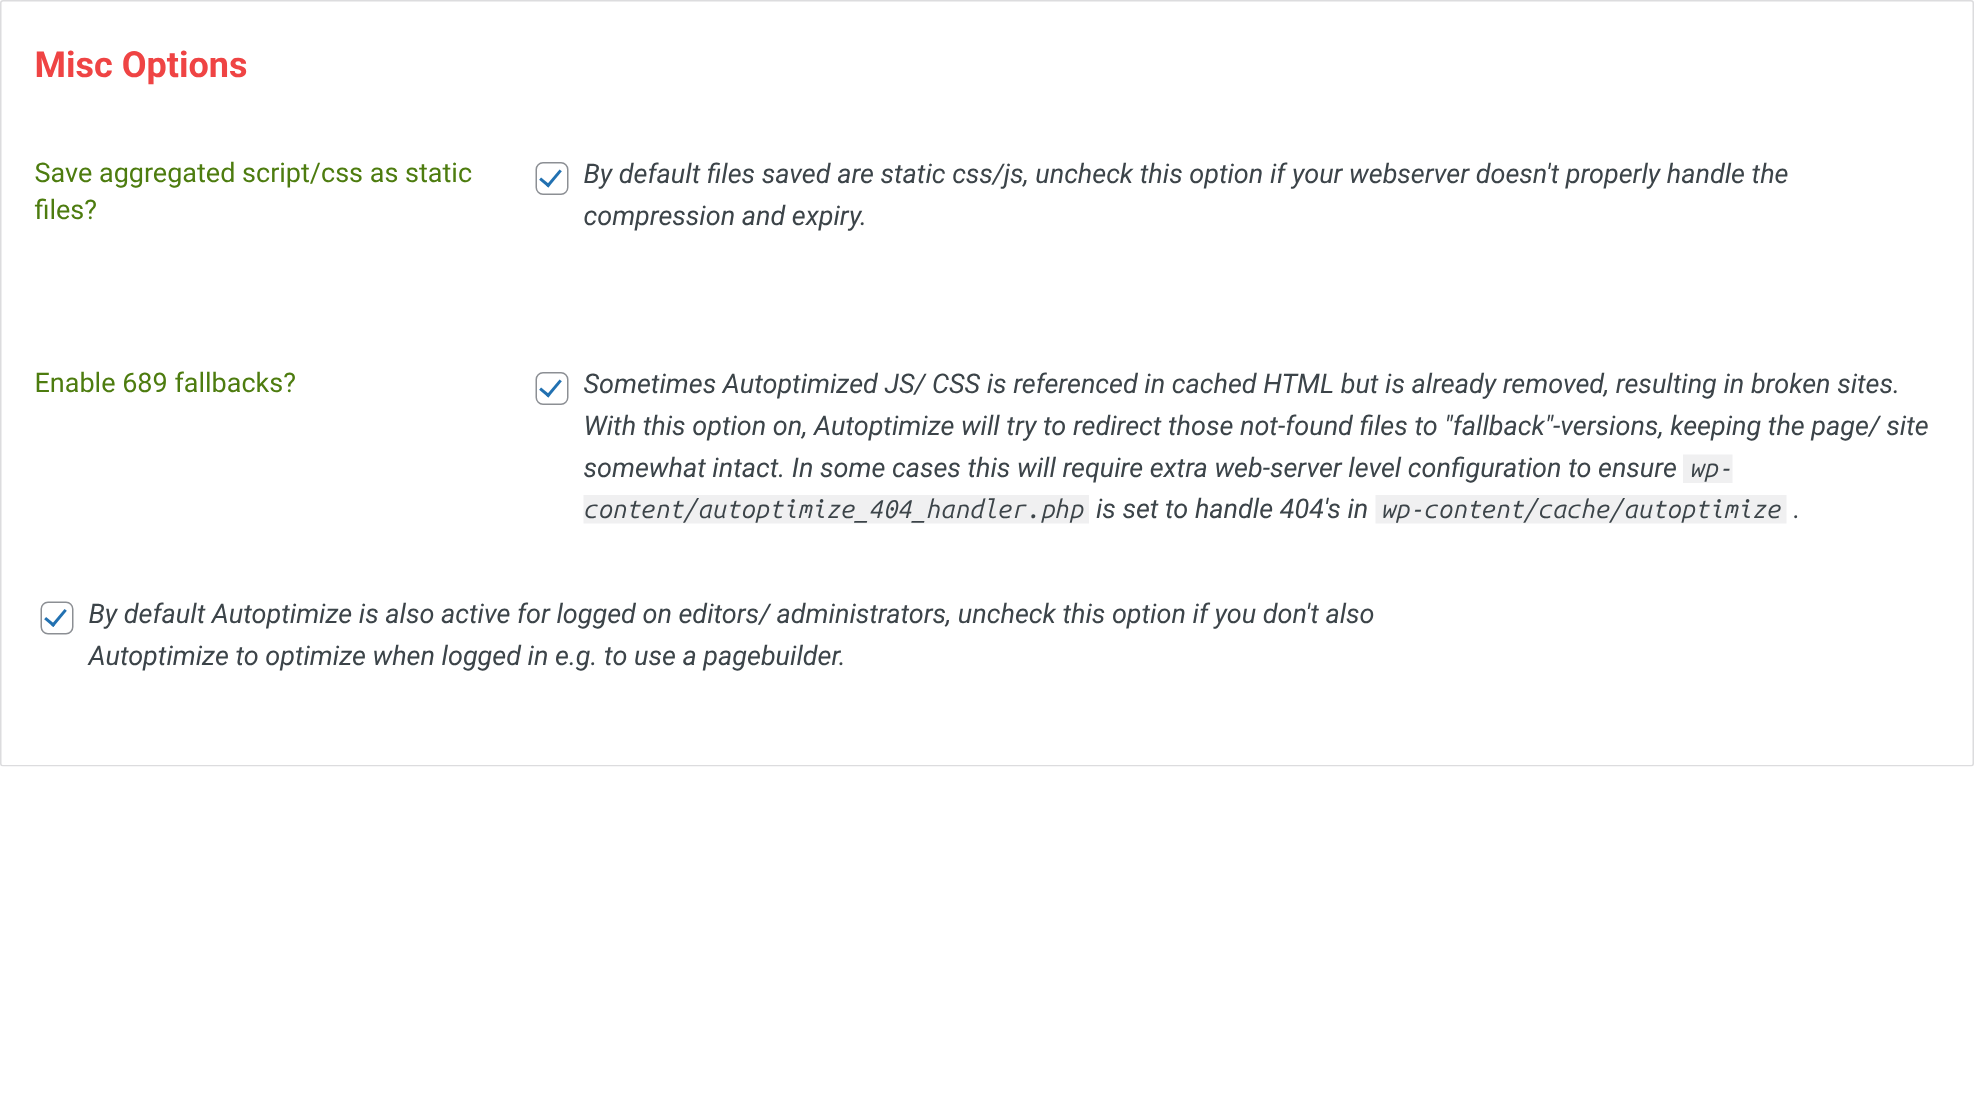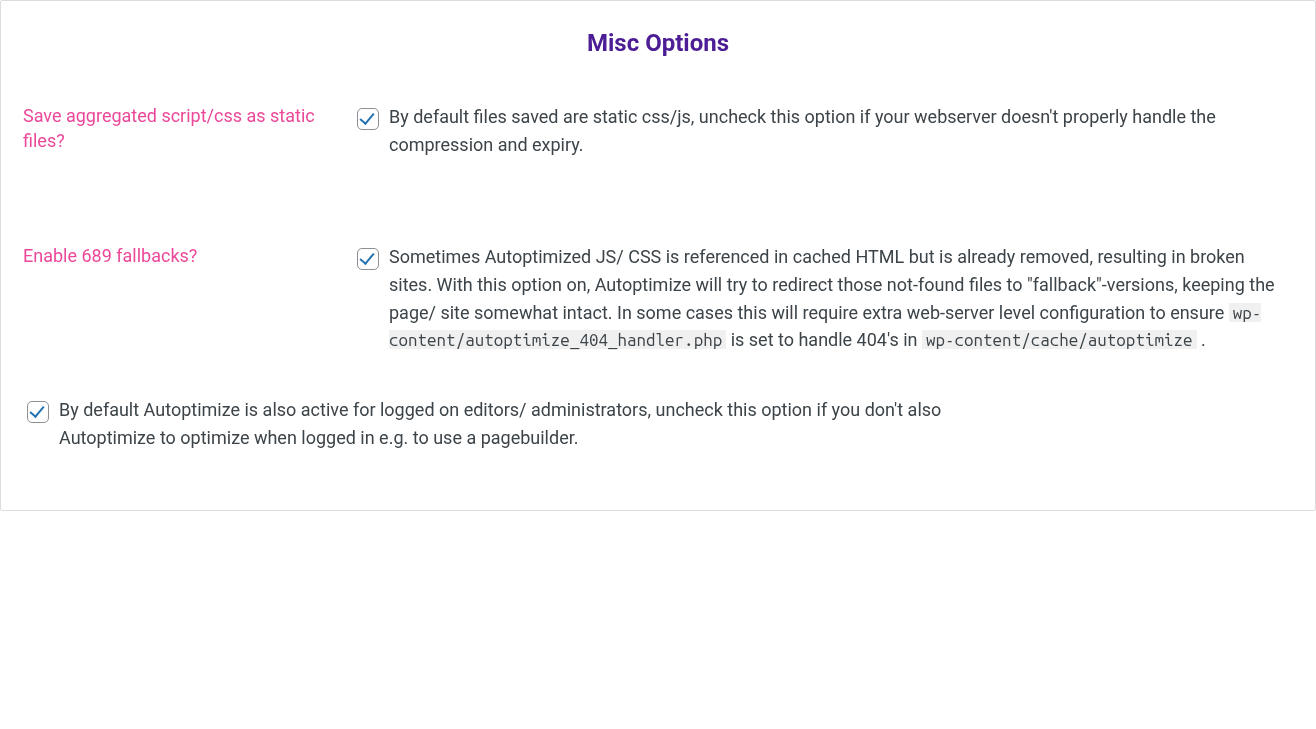--- a/index.html
+++ b/index.html
@@ -15,33 +15,32 @@
   .panel {
     border: 1px solid #dcdcde;
     border-radius: 2px;
     margin: 0;
     padding: 10px 22px 30px 22px;
     width: 1316px;
   }
   h2.section-title {
     font-size: 24px;
     font-weight: 700;
-    color: #4c1d95;
+    color: #ef4444;
     margin: 14px 0 28px 0;
-    text-align: center;
   }
   .form-row {
     display: flex;
     align-items: flex-start;
     padding: 14px 0 28px 0;
   }
   .form-label-col {
     width: 330px;
     flex-shrink: 0;
-    color: #ec4899;
+    color: #4d7c0f;
     font-size: 18px;
     line-height: 1.4;
     padding-right: 20px;
   }
   .form-control-col {
     flex: 1;
     display: flex;
     align-items: flex-start;
   }
   .checkbox-wrap {
@@ -74,20 +73,21 @@
     height: 12px;
     border: solid #2271b1;
     border-width: 0 2.5px 2.5px 0;
     transform: rotate(40deg);
   }
   .desc {
     color: #3c4449;
     font-size: 18px;
     line-height: 1.55;
     max-width: 900px;
+    font-style: italic;
   }
   code.inline {
     font-family: Consolas, Monaco, "Andale Mono", "Ubuntu Mono", monospace;
     background: #f0f0f1;
     font-size: 17px;
     padding: 0 4px;
     color: #3c4449;
   }
 </style>
 </head>

